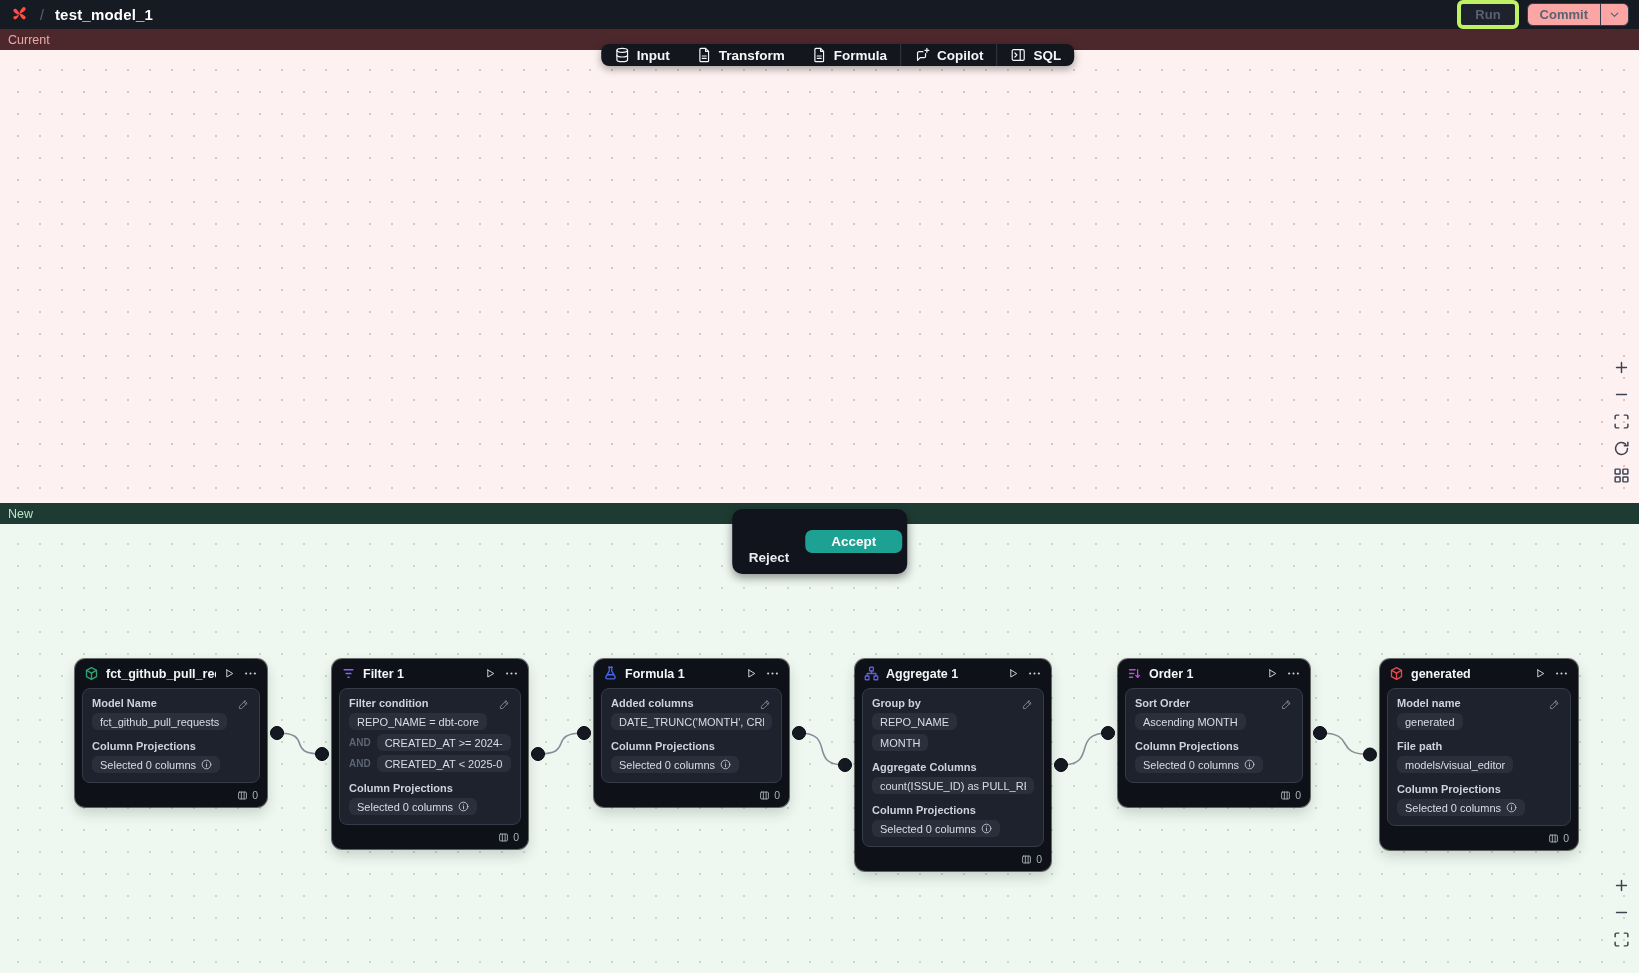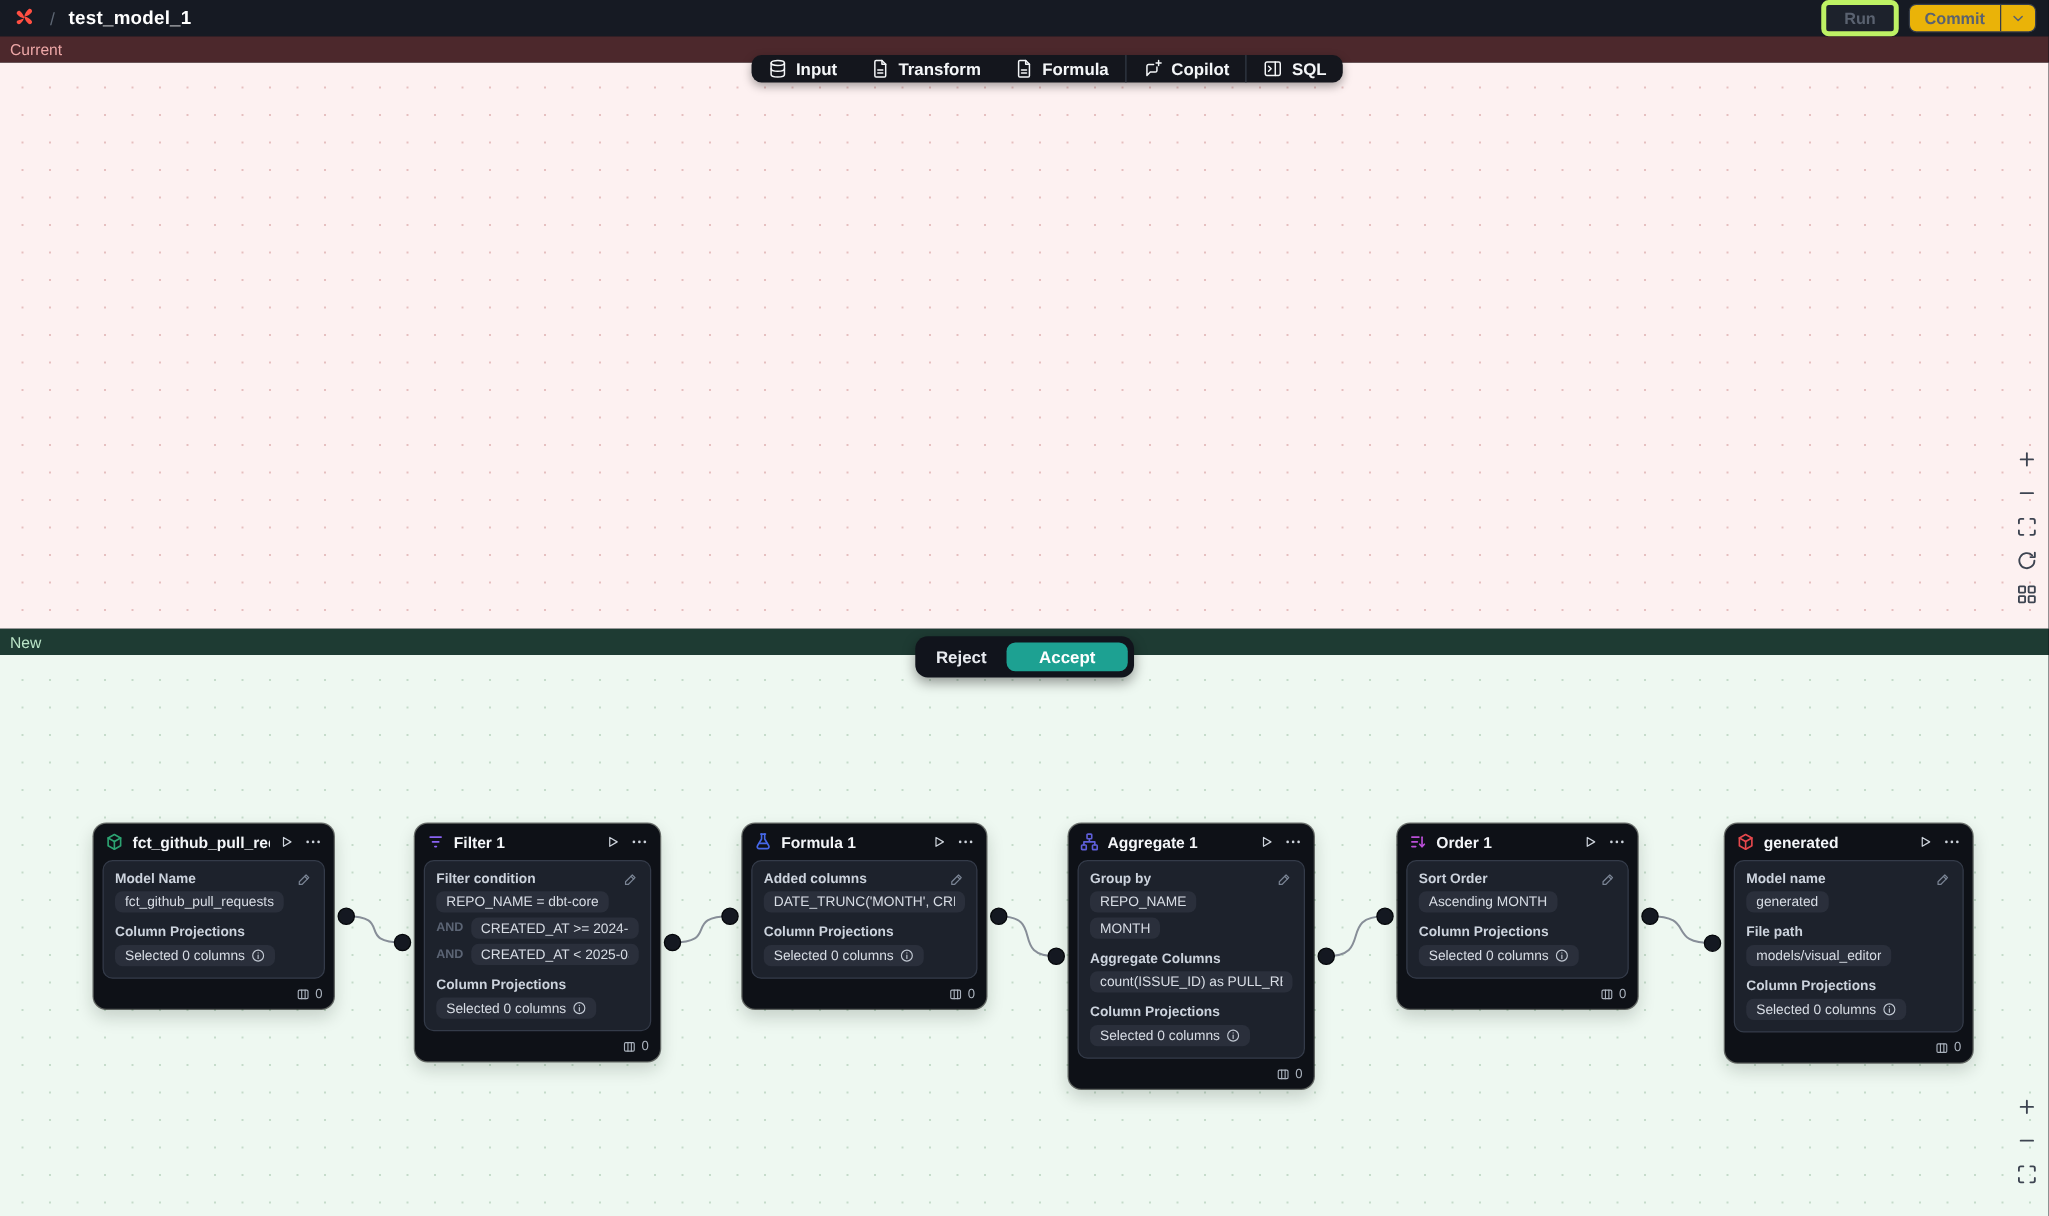--- a/index.html
+++ b/index.html
@@ -7,21 +7,21 @@
   body { font-family:"Liberation Sans","DejaVu Sans",sans-serif; background:#0f1218; position:relative; }
 
   
   .topbar { height:29px; background:#161a23; display:flex; align-items:center; justify-content:space-between; padding:0 10px; position:relative; z-index:20; }
   .topbar-left { display:flex; align-items:center; gap:11px; }
   .logo { display:flex; align-items:center; }
   .crumb-sep { color:#5d6673; font-size:14px; }
   .doc-title { color:#ffffff; font-weight:bold; font-size:15px; letter-spacing:.2px; }
   .topbar-right { display:flex; align-items:center; gap:8px; }
   .btn { background:#1d222c; border:4px solid #bef264; color:#5a6270; font-size:13px; font-weight:600; border-radius:6px; padding:3px 14px; cursor:default; font-family:inherit; }
-  .btn-split { display:flex; align-items:stretch; background:#eab308; border:1px solid #363d4a; border-radius:6px; color:#5a6270; font-size:13px; font-weight:600; overflow:hidden; }
+  .btn-split { display:flex; align-items:stretch; background:#fca5a5; border:1px solid #363d4a; border-radius:6px; color:#5a6270; font-size:13px; font-weight:600; overflow:hidden; }
   .btn-split .split-main { padding:3px 12px; }
   .btn-split .split-chev { display:flex; align-items:center; padding:0 7px; border-left:1px solid #363d4a; color:#5a6270; }
 
   
   .label-bar { height:21px; display:flex; align-items:center; padding:0 8px; font-size:12.5px; position:relative; z-index:15; }
   .current-bar { background:#4c282c; color:#eda7a7; }
   .new-bar { background:#1e3b33; color:#bae4c7; }
 
   
   .pane { position:relative; }
@@ -37,21 +37,21 @@
   .toolbar-item { display:flex; align-items:center; gap:7px; color:#f4f6f8; font-size:13.5px; font-weight:600; padding:0 13px; height:100%; cursor:pointer; white-space:nowrap; }
   .toolbar-item:first-child { border-radius:8px 0 0 8px; }
   .toolbar-item:last-child { border-radius:0 8px 8px 0; }
   .toolbar-divider { width:1px; align-self:stretch; background:#333a47; }
   .icon { display:inline-flex; align-items:center; justify-content:center; }
 
   
   .diff-actions { position:absolute; top:-15px; left:50%; transform:translateX(-50%); z-index:19;
     background:#11141c; border-radius:10px; padding:5px; display:flex; align-items:center; gap:4px;
     box-shadow:0 4px 10px rgba(0,0,0,.4); }
-  .reject-btn { background:transparent; border:none; color:#e8ebf0; font-size:13.5px; font-weight:600; padding:4px 12px; border-radius:7px; cursor:pointer; font-family:inherit; }
+  .reject-btn { background:transparent; border:none; color:#e8ebf0; font-size:13.5px; font-weight:600; padding:4px 12px; border-radius:7px; cursor:pointer; font-family:inherit;margin-top:32px; }
   .accept-btn { border:none; color:#fff; font-size:13.5px; font-weight:700; padding:4px 26px; border-radius:7px; cursor:pointer; font-family:inherit; }
 
   
   .flow-controls { position:absolute; right:9px; display:flex; flex-direction:column; gap:9px; align-items:center; z-index:10; }
   #controls-top { top:308px; }
   #controls-bottom { top:352px; }
   .flow-btn { width:18px; height:18px; color:#3d4451; display:flex; align-items:center; justify-content:center; cursor:pointer; }
 
   
   .node { position:absolute; background:#0e1117; border-radius:10px; z-index:2;

